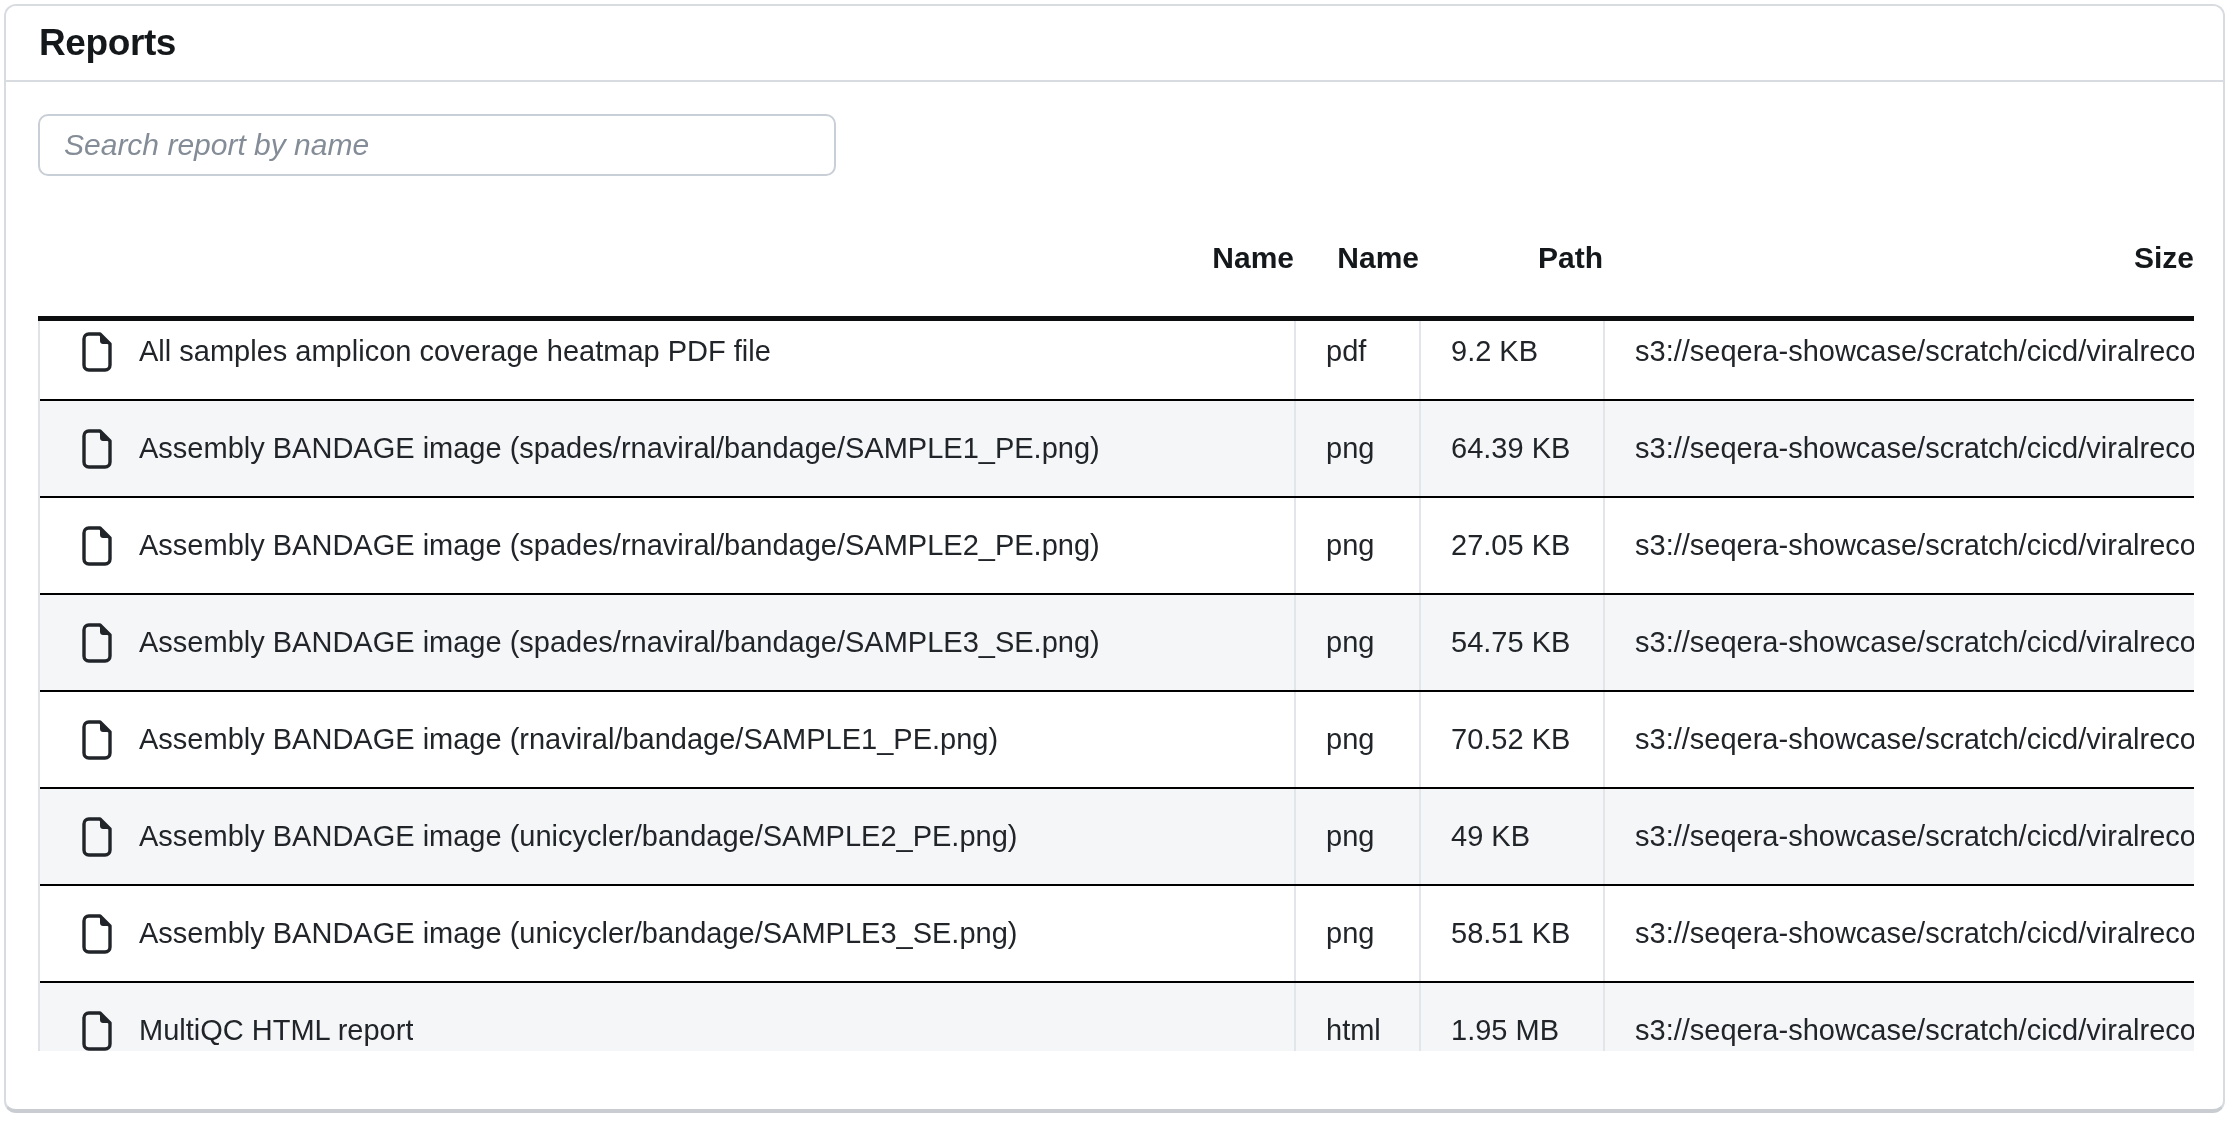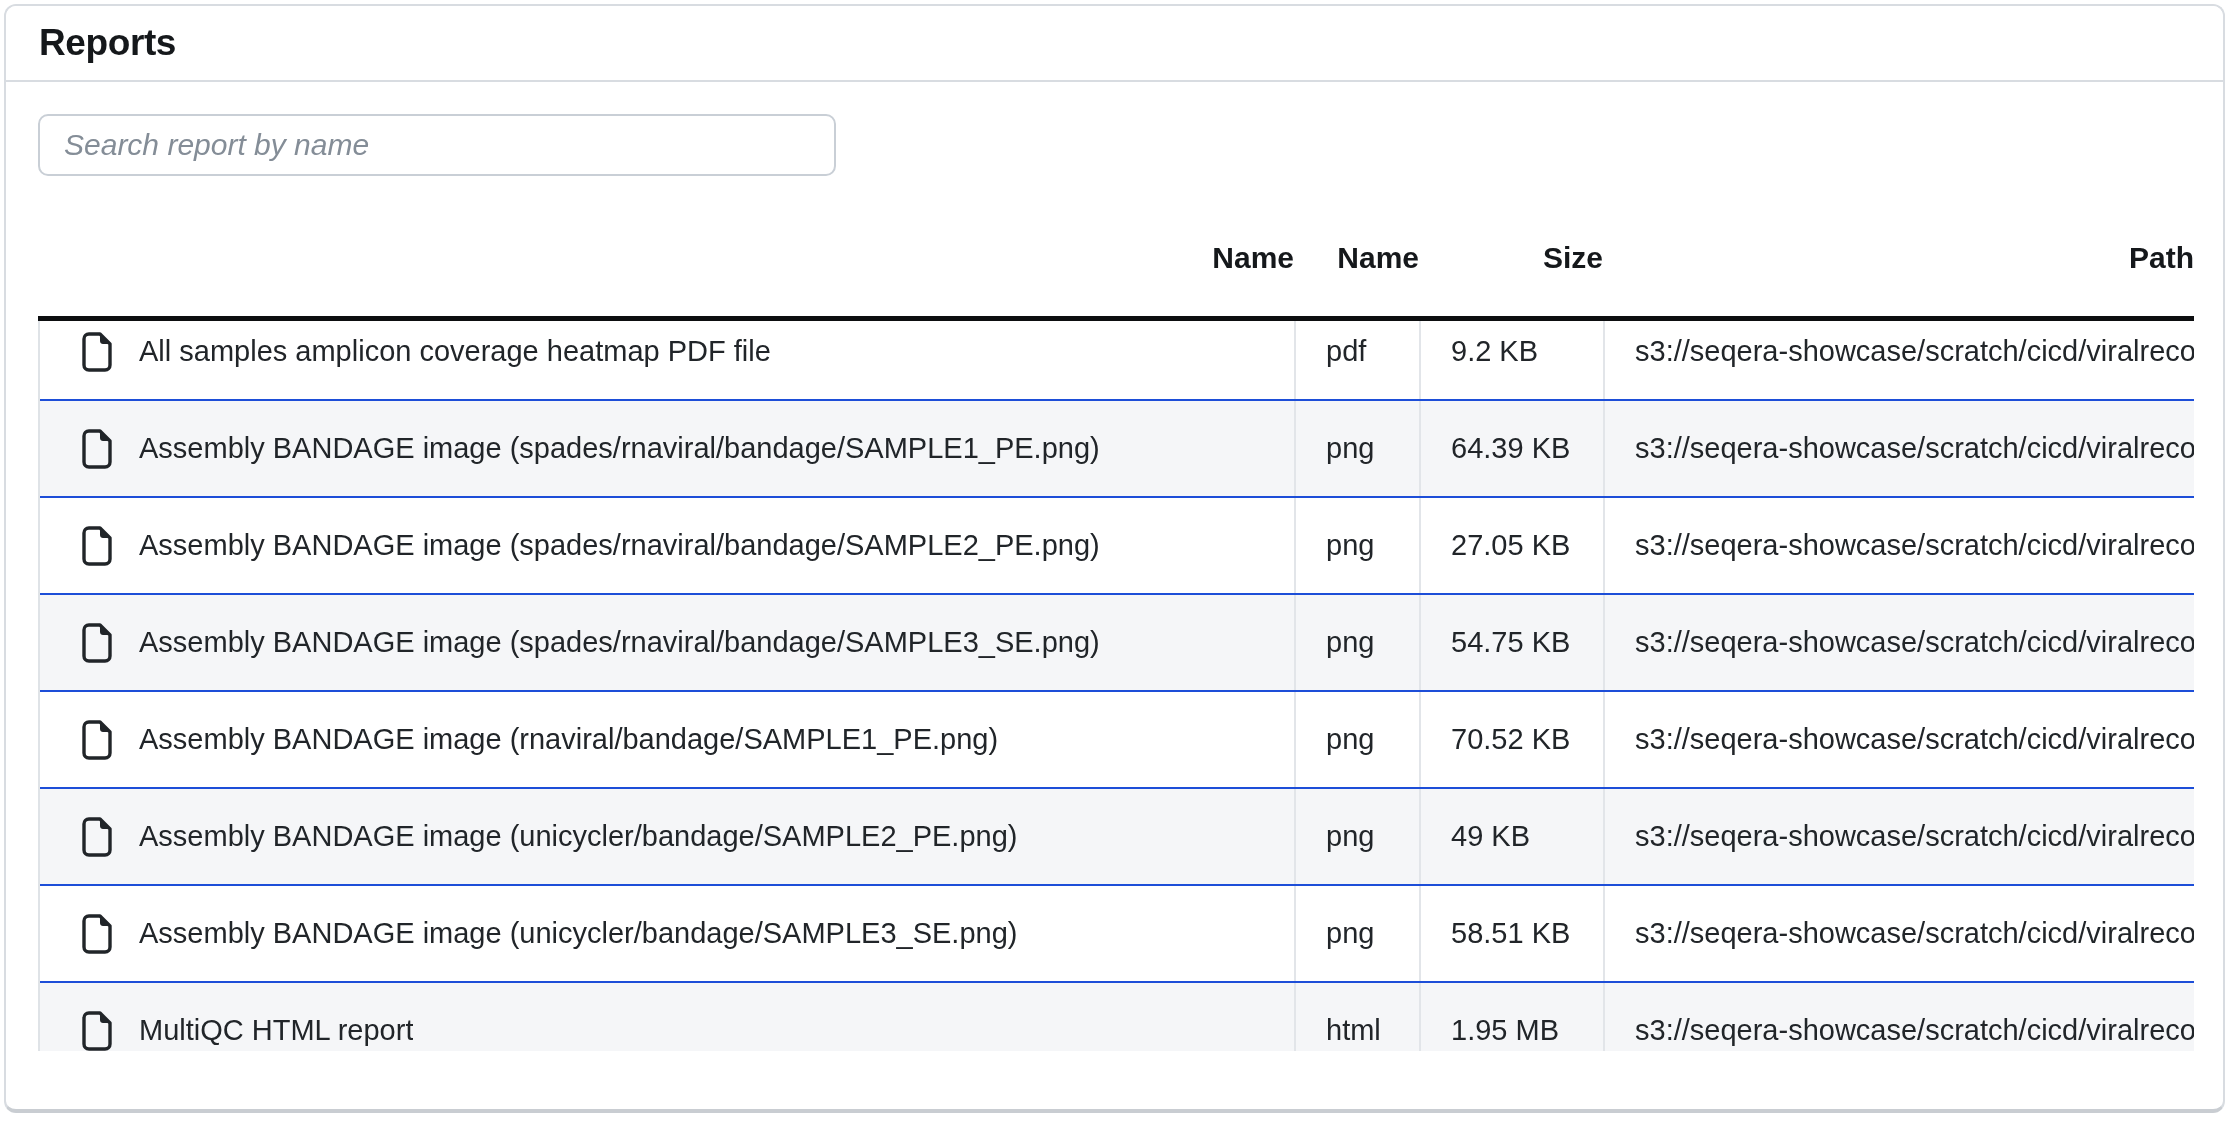--- a/index.html
+++ b/index.html
@@ -72,21 +72,21 @@
     height: 730px;
     overflow: hidden;
     border-left: 2px solid #dfe3e7;
     width: 2156px;
   }
   .tbody { margin-top: -17px; }
   .tr {
     display: grid;
     grid-template-columns: 1254px 125px 184px 591px;
     height: 97px;
-    border-bottom: 2px solid #1d4ed8;
+    border-bottom: 2px solid #000000;
     background: #ffffff;
   }
   .tr:nth-child(even) { background: #f5f6f8; }
   .td {
     display: flex;
     align-items: center;
     font-size: 29px;
     color: #212529;
     overflow: hidden;
     white-space: nowrap;
@@ -107,22 +107,22 @@
   <div class="card-header">
     <div class="page-title">Reports</div>
   </div>
   <div class="card-body">
     <input class="search-input" type="text" placeholder="Search report by name" style="">
 
     <div class="report-table">
       <div class="thead">
         <div class="th">Name</div>
         <div class="th">Name</div>
+        <div class="th">Path</div>
         <div class="th">Size</div>
-        <div class="th">Path</div>
       </div>
       <div class="tbody-viewport">
         <div class="tbody">
   <div class="tr">
     <div class="td td-name">
       <span class="file-icon">
         <svg width="32" height="40" viewBox="0 0 32 40">
           <path d="M19 2 H8 C5 2 3 4 3 7 V33 C3 36 5 38 8 38 H24 C27 38 29 36 29 33 V12 L19 2 Z" fill="none" stroke="#212529" stroke-width="3.4" stroke-linejoin="round"></path>
           <path d="M19 2 V9 C19 10.7 20.3 12 22 12 H29 L19 2 Z" fill="#212529"></path>
         </svg>

